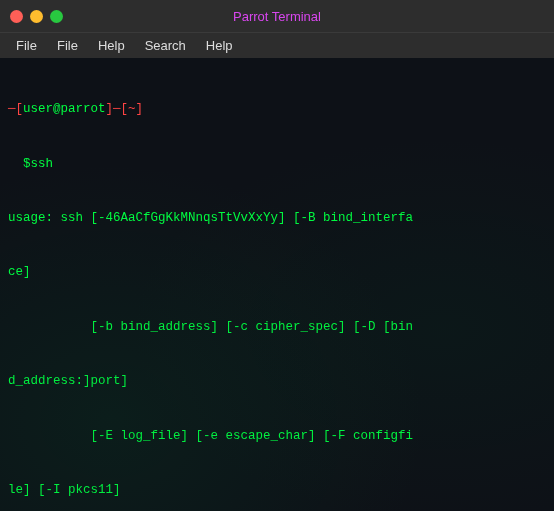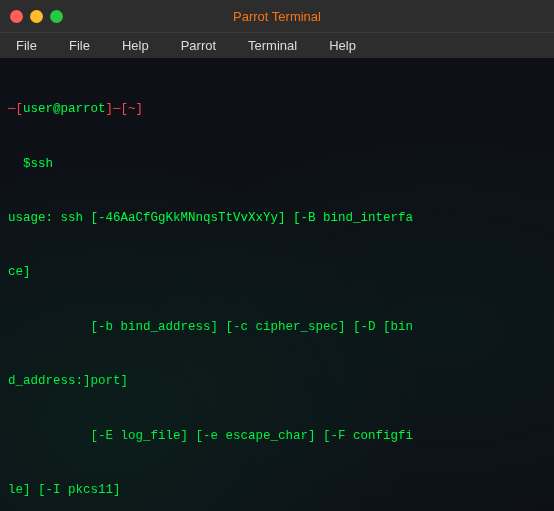--- a/index.html
+++ b/index.html
@@ -44,34 +44,34 @@
       height: 13px;
       border-radius: 50%;
       display: inline-block;
     }
 
     .close-btn { background: #ff5f57; }
     .minimize-btn { background: #ffbd2e; }
     .maximize-btn { background: #28c840; }
 
     .title-text {
-      color: #f97316;
+      color: #d946ef;
       font-family: -apple-system, BlinkMacSystemFont, 'Segoe UI', sans-serif;
       font-size: 13px;
       font-weight: 500;
     }
 
     
     .menu-bar {
       background: #2d2d2d;
       height: 26px;
       display: flex;
       align-items: center;
       padding: 0 8px;
-      gap: 16px;
+      gap: 4px;
       flex-shrink: 0;
       border-top: 1px solid #3a3a3a;
     }
 
     .menu-item {
       color: #dddddd;
       font-family: -apple-system, BlinkMacSystemFont, 'Segoe UI', sans-serif;
       font-size: 13px;
       padding: 2px 8px;
       cursor: pointer;
@@ -129,22 +129,21 @@
       <span class="control-btn minimize-btn"></span>
       <span class="control-btn maximize-btn"></span>
     </div>
     <span class="title-text">Parrot Terminal</span>
   </div>
 
   <div class="menu-bar">
     <span class="menu-item">File</span>
     <span class="menu-item">File</span>
     <span class="menu-item">Help</span>
-    <span class="menu-item">Parrot</span>
-    <span class="menu-item">Terminal</span>
+    <span class="menu-item">Search</span>
     <span class="menu-item">Help</span>
   </div>
 
   <div class="terminal-body">
     <div class="bg-overlay"></div>
     <div class="terminal-content">
       <span class="line"><span class="prompt-bracket">─[</span><span class="prompt-green">user@parrot</span><span class="prompt-bracket">]─[~]</span></span>
       <span class="line">  <span class="prompt-green">$ssh</span></span>
       <span class="line">usage: ssh [-46AaCfGgKkMNnqsTtVvXxYy] [-B bind_interfa</span>
       <span class="line">ce]</span>

